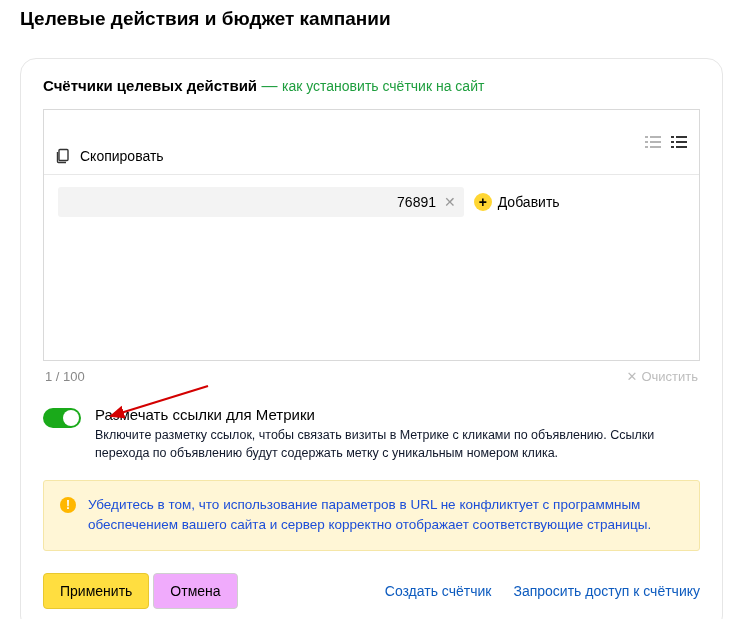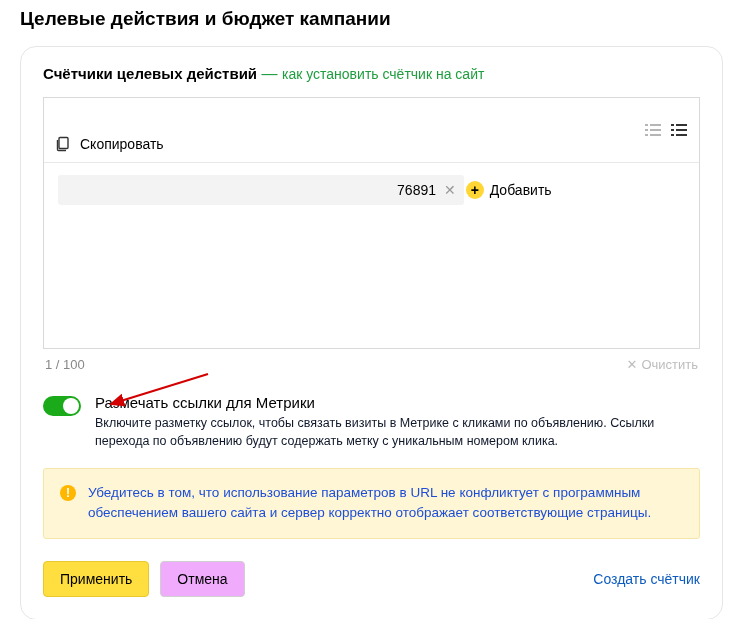--- a/index.html
+++ b/index.html
@@ -1,33 +1,33 @@
 <!DOCTYPE html>
 <html><head>
 <meta charset="utf-8">
 <style>
   * { box-sizing: border-box; margin: 0; padding: 0; }
   html, body { width: 735px; height: 619px; font-family: Arial, Helvetica, sans-serif; background: #fff; color: #000; }
   .page { padding: 8px 12px 0 20px; }
-  .page-title { font-size: 19px; font-weight: 700; margin-bottom: 16px; }
+  .page-title { font-size: 19px; font-weight: 700; margin-bottom: 28px; }
   .card { border: 1px solid #e6e6e6; border-radius: 16px; padding: 18px 22px 22px 22px; }
   .card-head { font-size: 15px; font-weight: 700; display: inline; }
   .head-link { color: #1e9e3e; font-size: 14px; text-decoration: none; font-weight: 400; }
   .dash { color: #1e9e3e; }
 
   .counter-box { margin-top: 14px; border: 1px solid #d9d9d9; }
   .counter-top { display: flex; align-items: center; justify-content: space-between; padding: 10px 12px; border-bottom: 1px solid #e8e8e8; }
   .copy-wrap { display: flex; align-items: center; gap: 8px; margin-top: 28px; }
   .copy-wrap svg { display: block; }
   .copy-label { font-size: 14px; font-weight: 500; }
   .view-icons { display: flex; gap: 10px; color: #9b9b9b; }
   .view-icons svg { display: block; cursor: pointer; }
 
   .counter-body { padding: 12px 14px; height: 185px; }
-  .chip-row { display: flex; align-items: center; gap: 2px; }
+  .chip-row { display: flex; align-items: center; gap: 10px; }
   .chip { display: flex; align-items: center; background: #f3f3f3; border-radius: 3px; height: 30px; padding: 0 6px 0 10px; }
   .chip-blank { flex: 0 0 310px; height: 30px; position: relative; }
   .chip-text { font-size: 14px; text-align: right; flex: 0 0 58px; }
   .chip-x { color: #999; margin-left: 8px; margin-right: 2px; font-size: 14px; cursor: pointer; }
   .add-btn { display: inline-flex; align-items: center; gap: 6px; cursor: pointer; }
   .plus-badge { width: 18px; height: 18px; border-radius: 50%; background: #ffd633; display: flex; align-items: center; justify-content: center; font-size: 14px; font-weight: 700; line-height: 1; }
   .add-label { font-size: 14px; }
 
   .under-box { display: flex; align-items: center; justify-content: space-between; margin-top: 8px; color: #888; font-size: 13px; padding: 0 2px; }
   .clear-link { color: #bdbdbd; cursor: pointer; display: flex; align-items: center; gap: 4px; }
@@ -36,21 +36,21 @@
   .toggle { width: 38px; height: 20px; border-radius: 10px; background: #1aaa1a; position: relative; flex-shrink: 0; cursor: pointer; margin-top: 2px; }
   .toggle-knob { position: absolute; right: 2px; top: 2px; width: 16px; height: 16px; border-radius: 50%; background: #fff; }
   .toggle-text .t-title { font-size: 15px; font-weight: 400; }
   .toggle-text .t-desc { font-size: 12.5px; color: #0f172a; margin-top: 4px; line-height: 1.4; }
   .arrow { position: absolute; left: 60px; top: -22px; pointer-events: none; }
 
   .notice { margin-top: 18px; background: #fff6d6; border: 1px solid #f5e6a7; border-radius: 3px; padding: 14px 16px; display: flex; gap: 12px; align-items: flex-start; }
   .notice-icon { width: 16px; height: 16px; border-radius: 50%; background: #ffb700; color: #fff; display: flex; align-items: center; justify-content: center; font-size: 12px; font-weight: 700; flex-shrink: 0; margin-top: 2px; }
   .notice-text { font-size: 13.5px; line-height: 1.5; color: #1d4ed8; }
 
-  .footer { display: flex; align-items: center; margin-top: 22px; gap: 11px; }
+  .footer { display: flex; align-items: center; margin-top: 22px; gap: 4px; }
   .btn { height: 36px; padding: 0 16px; border-radius: 4px; font-size: 14px; cursor: pointer; display: inline-flex; align-items: center; justify-content: center; border: 1px solid transparent; }
   .btn-primary { background: #ffde40; border-color: #e8c82f; font-weight: 500; }
   .btn-secondary { background: #f0abfc; border-color: #cfcfcf; }
   .footer-links { margin-left: auto; display: flex; gap: 22px; }
   .footer-links a { color: #0d5bbf; font-size: 14px; text-decoration: none; cursor: pointer; }
 </style>
 </head>
 <body>
 
 <div class="page">
@@ -141,16 +141,17 @@
     <div class="notice">
       <div class="notice-icon">!</div>
       <div class="notice-text">Убедитесь в том, что использование параметров в URL не конфликтует с программным обеспечением вашего сайта и сервер корректно отображает соответствующие страницы.</div>
     </div>
 
     <div class="footer">
       <button class="btn btn-primary">Применить</button>
       <button class="btn btn-secondary">Отмена</button>
       <div class="footer-links">
         <a>Создать счётчик</a>
+        <a>Запросить доступ к счётчику</a>
       </div>
     </div>
   </div>
 </div>
 
 </body></html>

